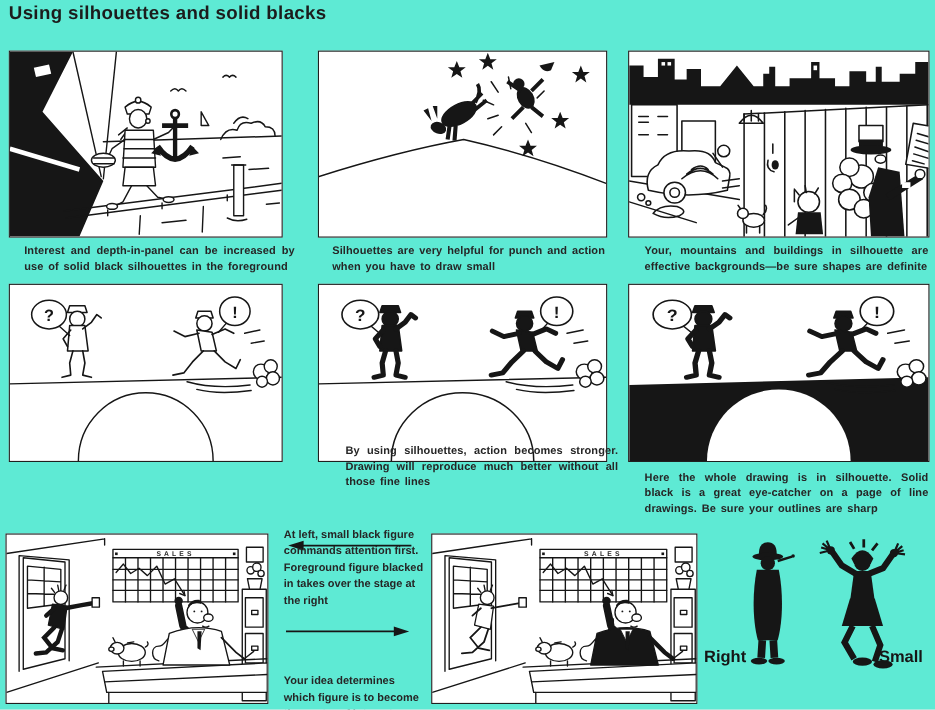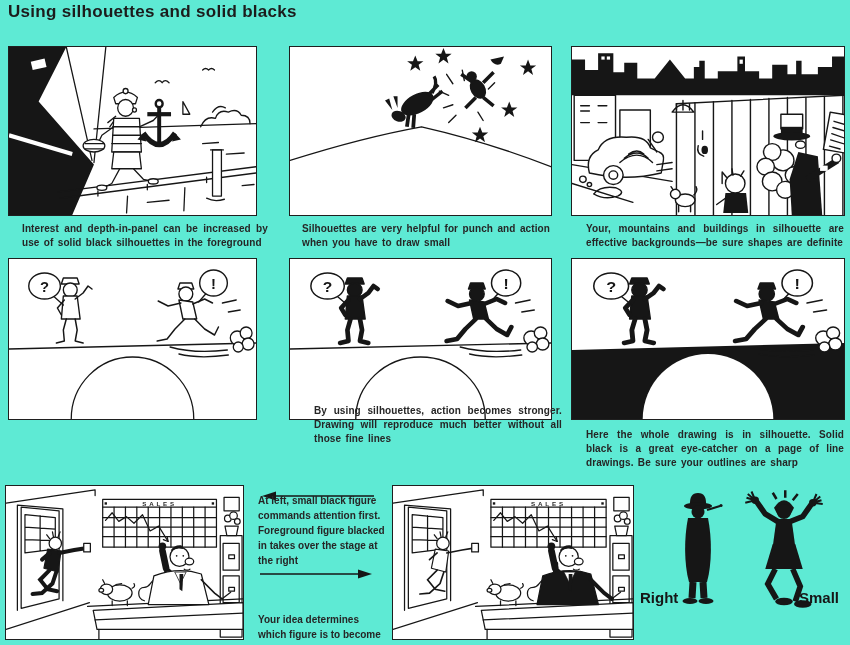--- a/index.html
+++ b/index.html
@@ -324,21 +324,21 @@
   <div class="panel office v-left" style="left:5px;top:485px;width:239px;height:155px;">
     <svg viewBox="0 0 250 160" preserveAspectRatio="none">
       <use href="#office-scene"></use>
     </svg>
   </div>
 
   <svg class="arrow" style="left:258px;top:490px;" width="118" height="12">
     <path d="M116,6 L16,6" stroke="#161616" stroke-width="1.6"></path>
     <path d="M4,6 L18,1.5 L18,10.5 Z" fill="#161616"></path>
   </svg>
-  <div class="note" style="left:258px;top:493px;width:128px;">At left, small black figure commands attention first. Foreground figure blacked in takes over the stage at the right</div>
+  <div class="note" style="left:258px;top:479px;width:128px;">At left, small black figure commands attention first. Foreground figure blacked in takes over the stage at the right</div>
   <svg class="arrow" style="left:258px;top:568px;" width="118" height="12">
     <path d="M2,6 L102,6" stroke="#161616" stroke-width="1.6"></path>
     <path d="M114,6 L100,1.5 L100,10.5 Z" fill="#161616"></path>
   </svg>
   <div class="note" style="left:258px;top:612px;width:128px;">Your idea determines which figure is to become the center of interest</div>
 
   <div class="panel office v-right" style="left:392px;top:485px;width:242px;height:155px;">
     <svg viewBox="0 0 250 160" preserveAspectRatio="none">
       <use href="#office-scene"></use>
     </svg>

